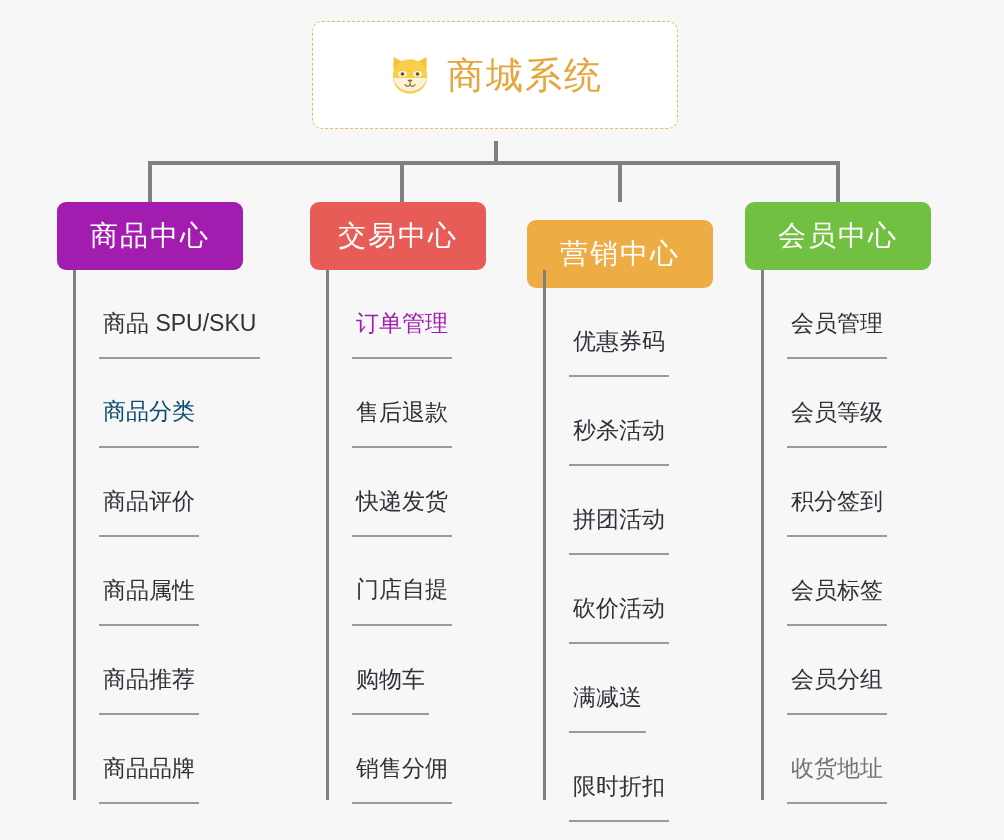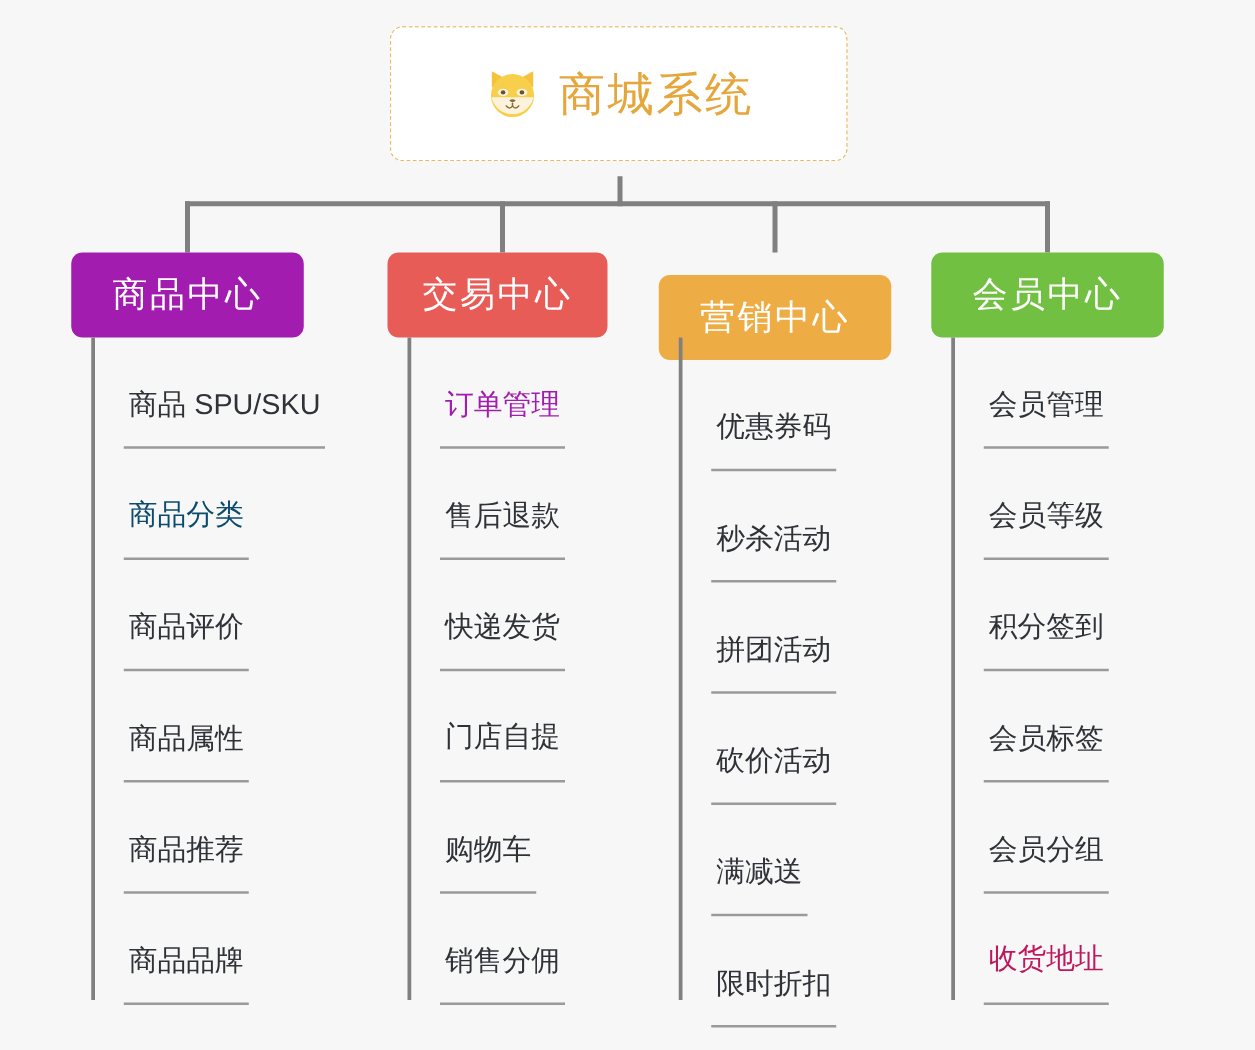--- a/index.html
+++ b/index.html
@@ -268,18 +268,18 @@
       <li class="leaf">
           <span class="leaf-label" style="color: rgb(47, 51, 56); border-bottom-color: rgb(154, 154, 154);">积分签到</span>
         </li>
       <li class="leaf">
           <span class="leaf-label" style="color: rgb(47, 51, 56); border-bottom-color: rgb(154, 154, 154);">会员标签</span>
         </li>
       <li class="leaf">
           <span class="leaf-label" style="color: rgb(47, 51, 56); border-bottom-color: rgb(154, 154, 154);">会员分组</span>
         </li>
       <li class="leaf">
-          <span class="leaf-label" style="color: #be185d; border-bottom-color: rgb(154, 154, 154); font-family: Liberation Mono, monospace;">收货地址</span>
+          <span class="leaf-label" style="color: #737373; border-bottom-color: rgb(154, 154, 154);">收货地址</span>
         </li>
     </ul>
   </div>
 
 </div>
 
 </body></html>

